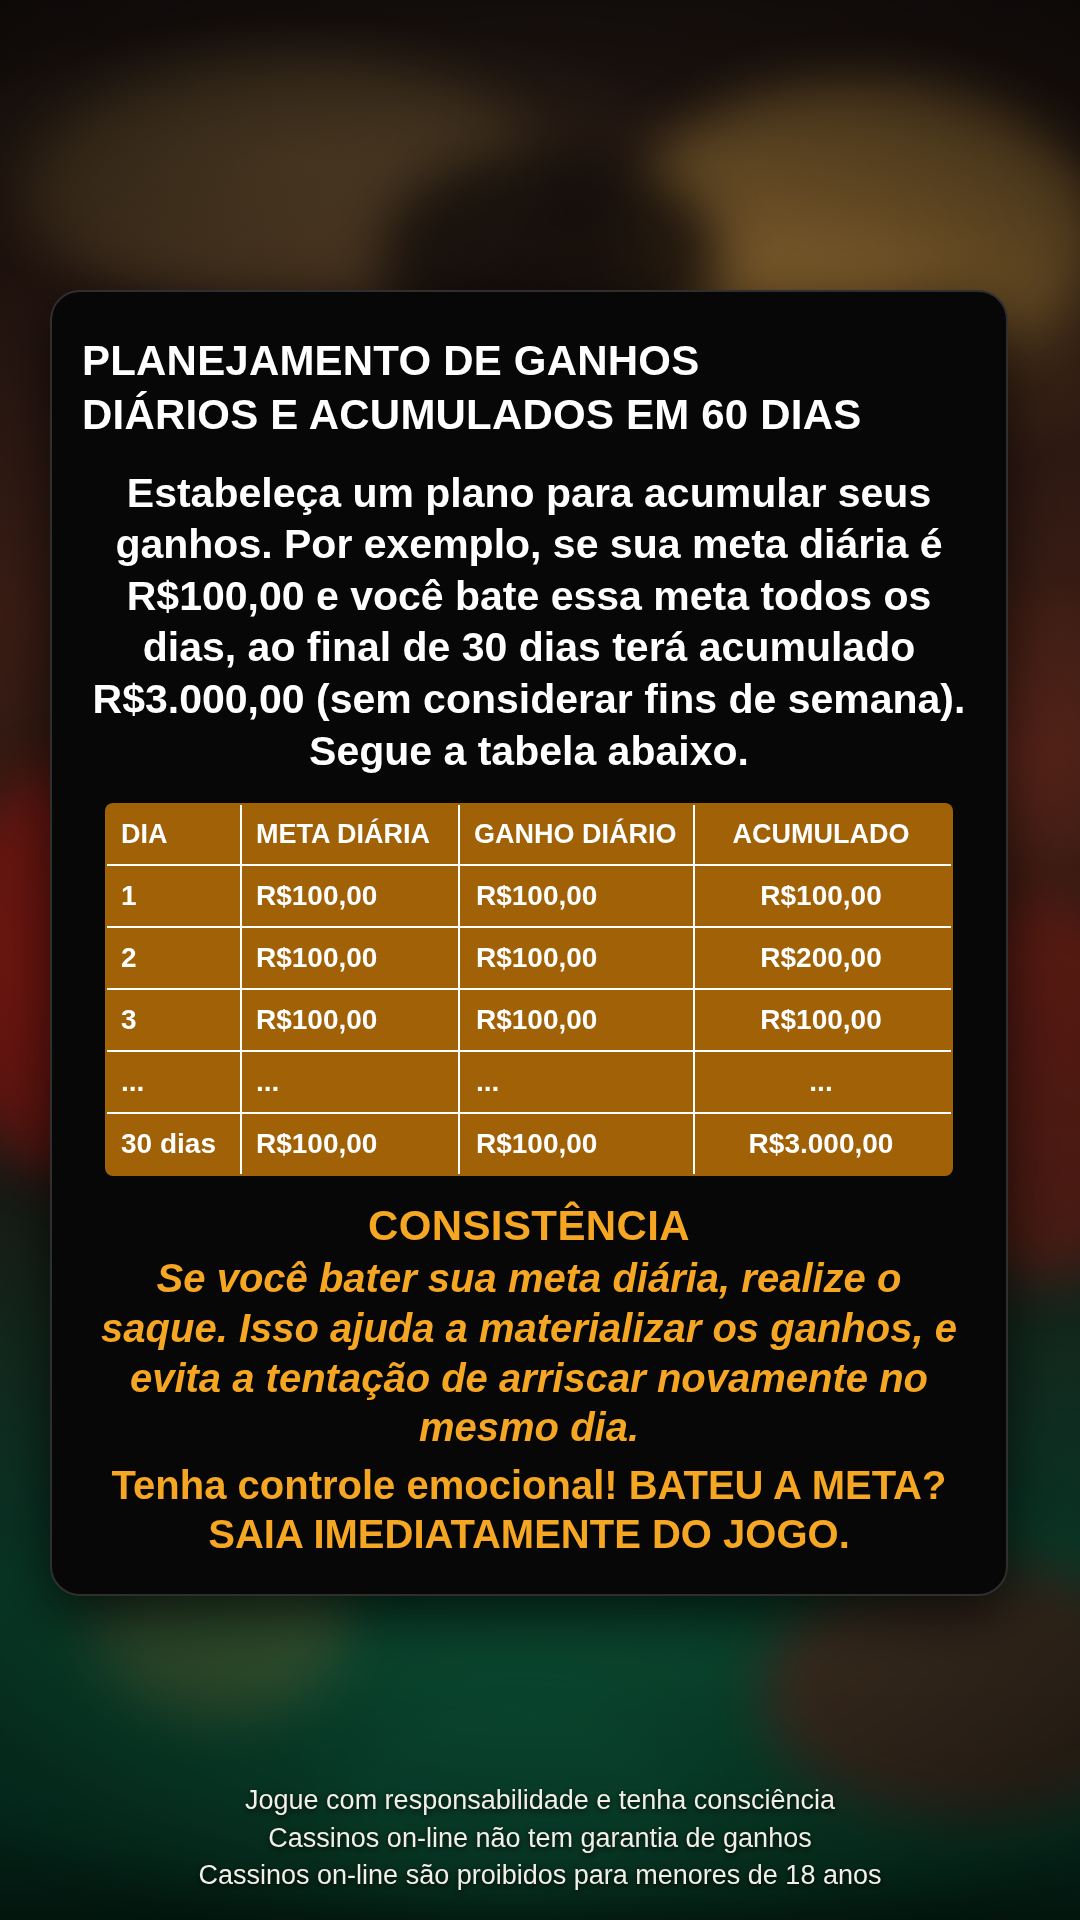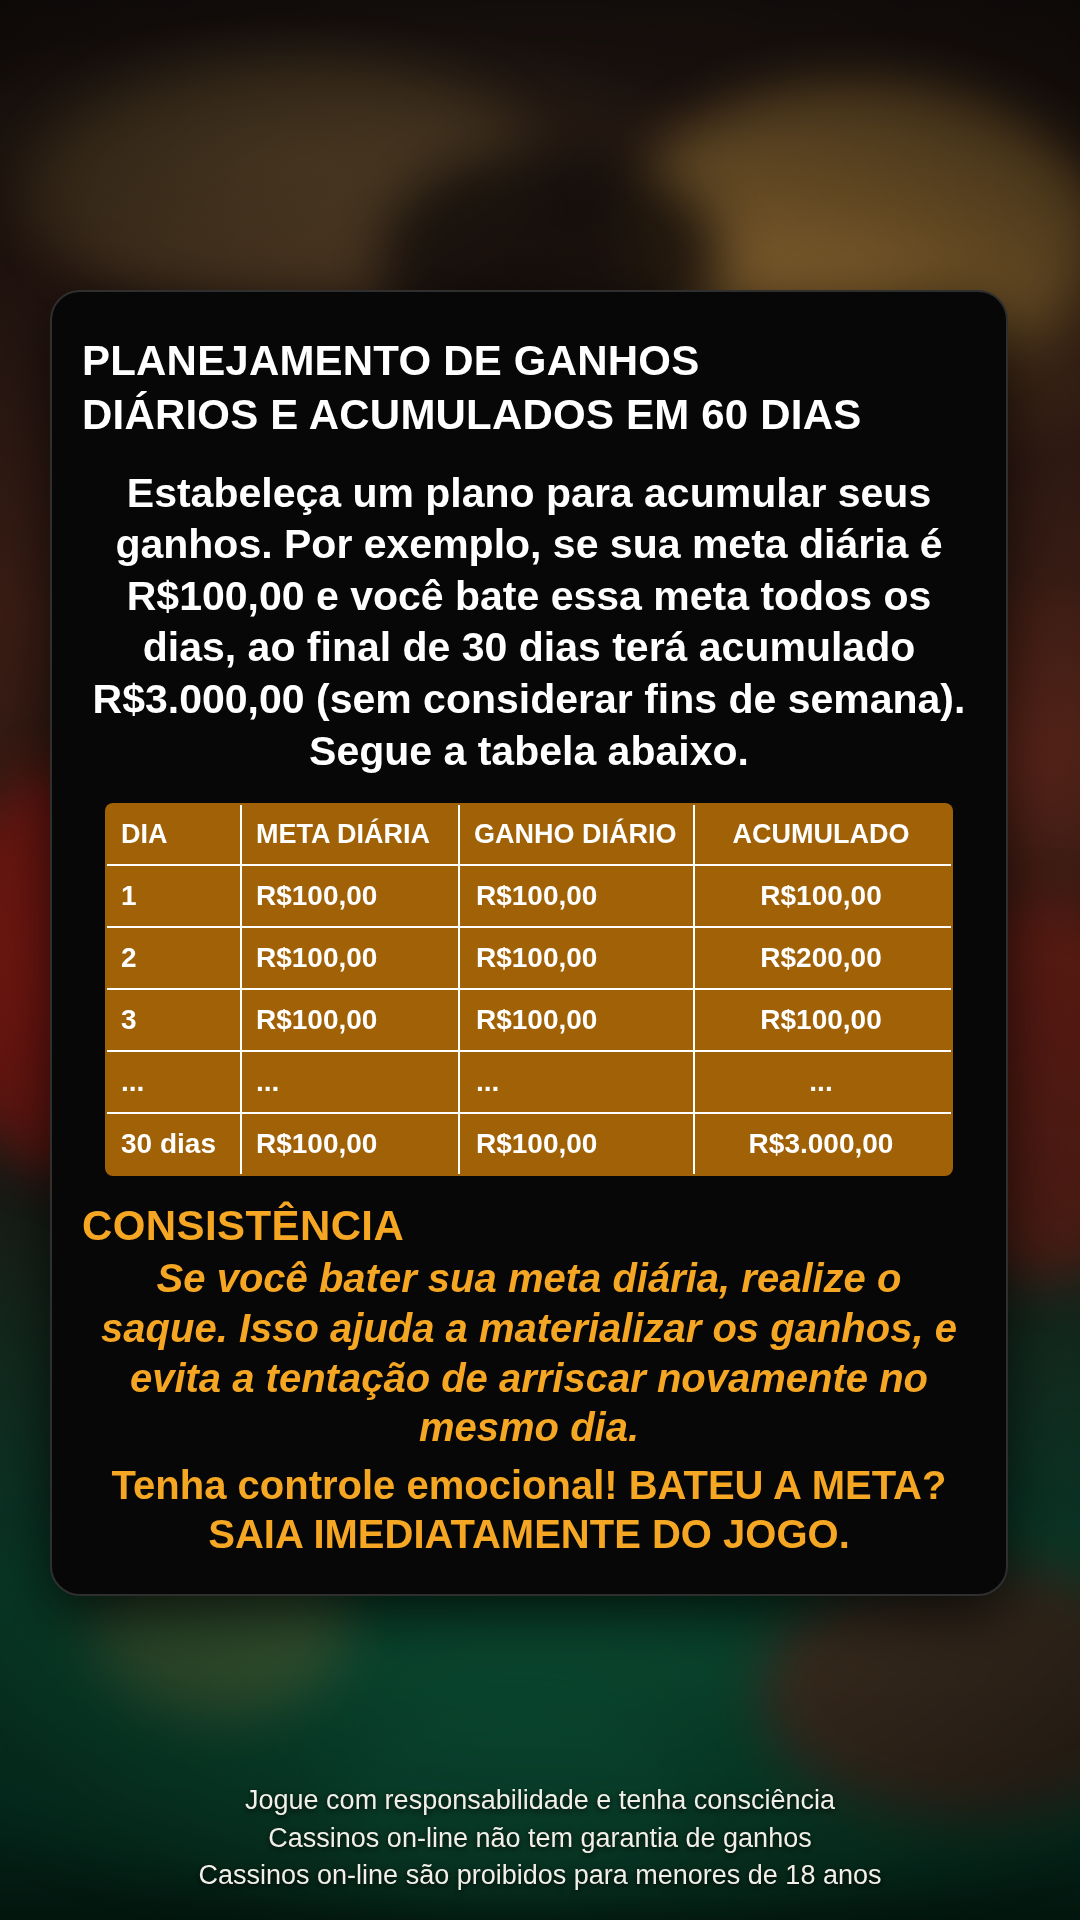--- a/index.html
+++ b/index.html
@@ -141,20 +141,21 @@
   table.plan col.c3 { width: 235px; }
   table.plan col.c4 { width: 258px; }
   table.plan td.col4, table.plan th.col4 { text-align: center; padding-left: 6px; }
   table.plan td.col3 { padding-left: 16px; }
 
   
   .consist-title {
     color: #f5a623;
     font-weight: bold;
     font-size: 42px;
+    text-align: center;
     margin: 26px 0 4px 0;
     letter-spacing: .4px;
   }
   .consist-body {
     color: #f5a623;
     font-weight: bold;
     font-size: 40px;
     line-height: 1.24;
     text-align: center;
     margin: 0 0 0 0;

